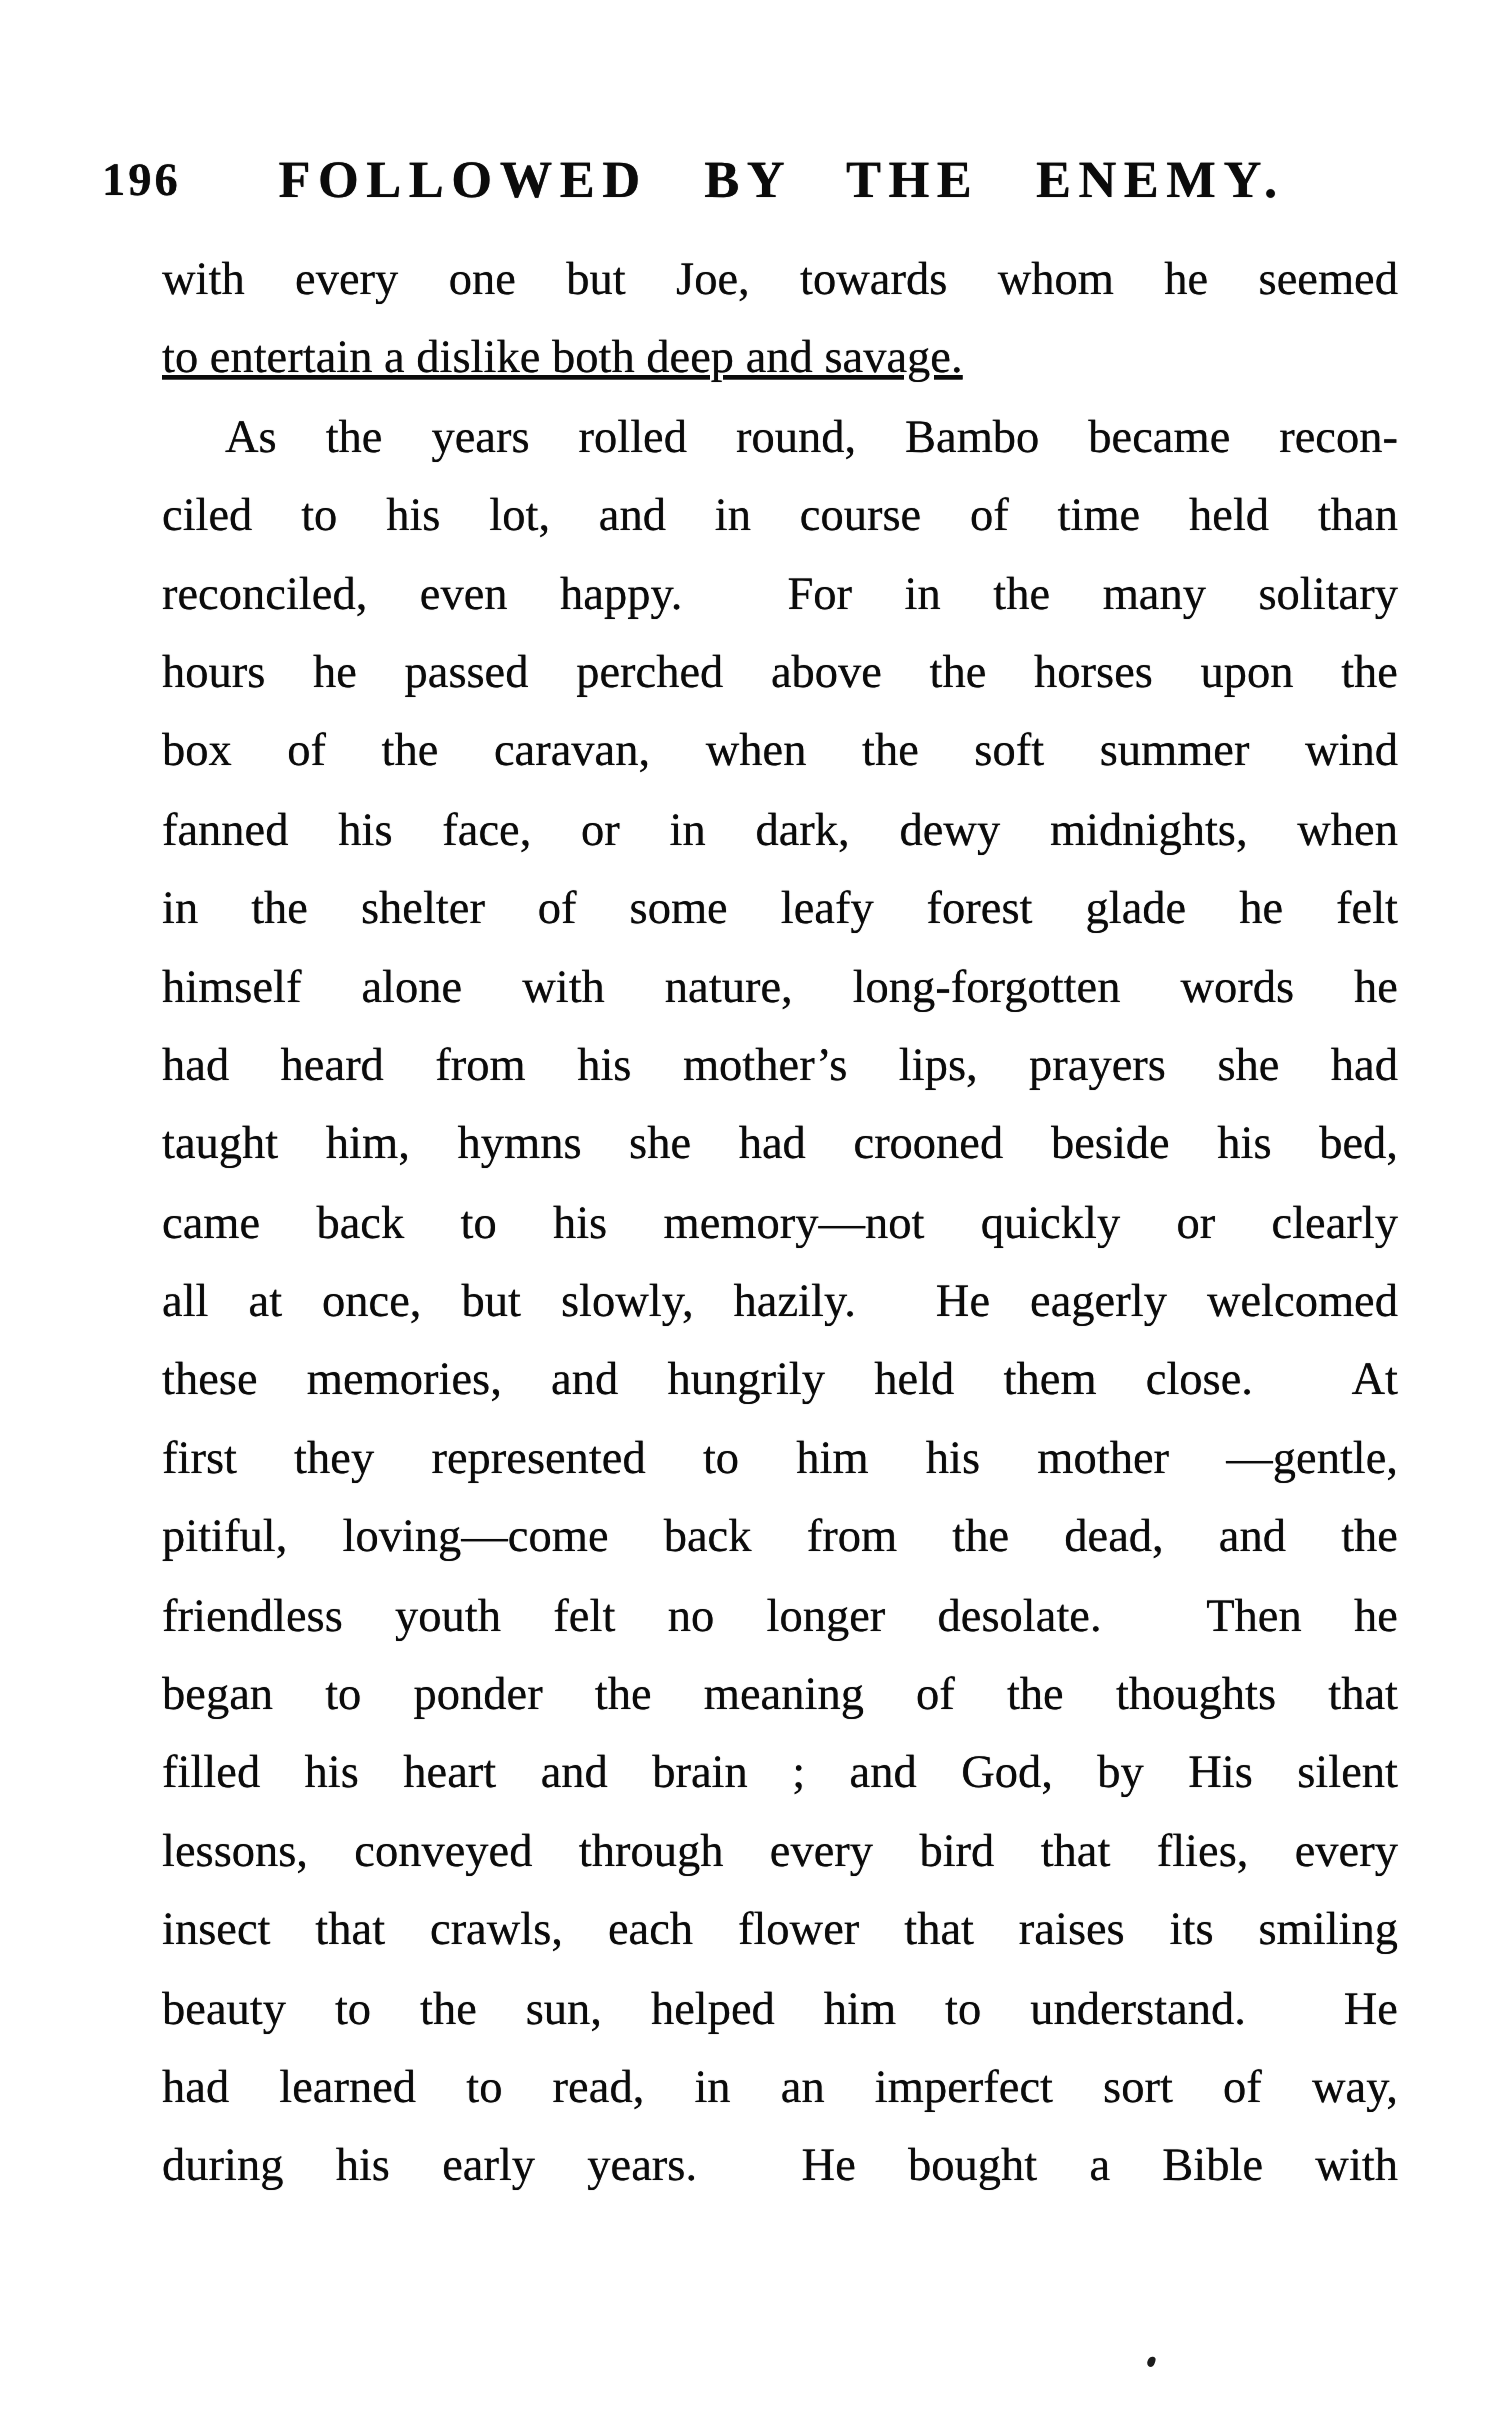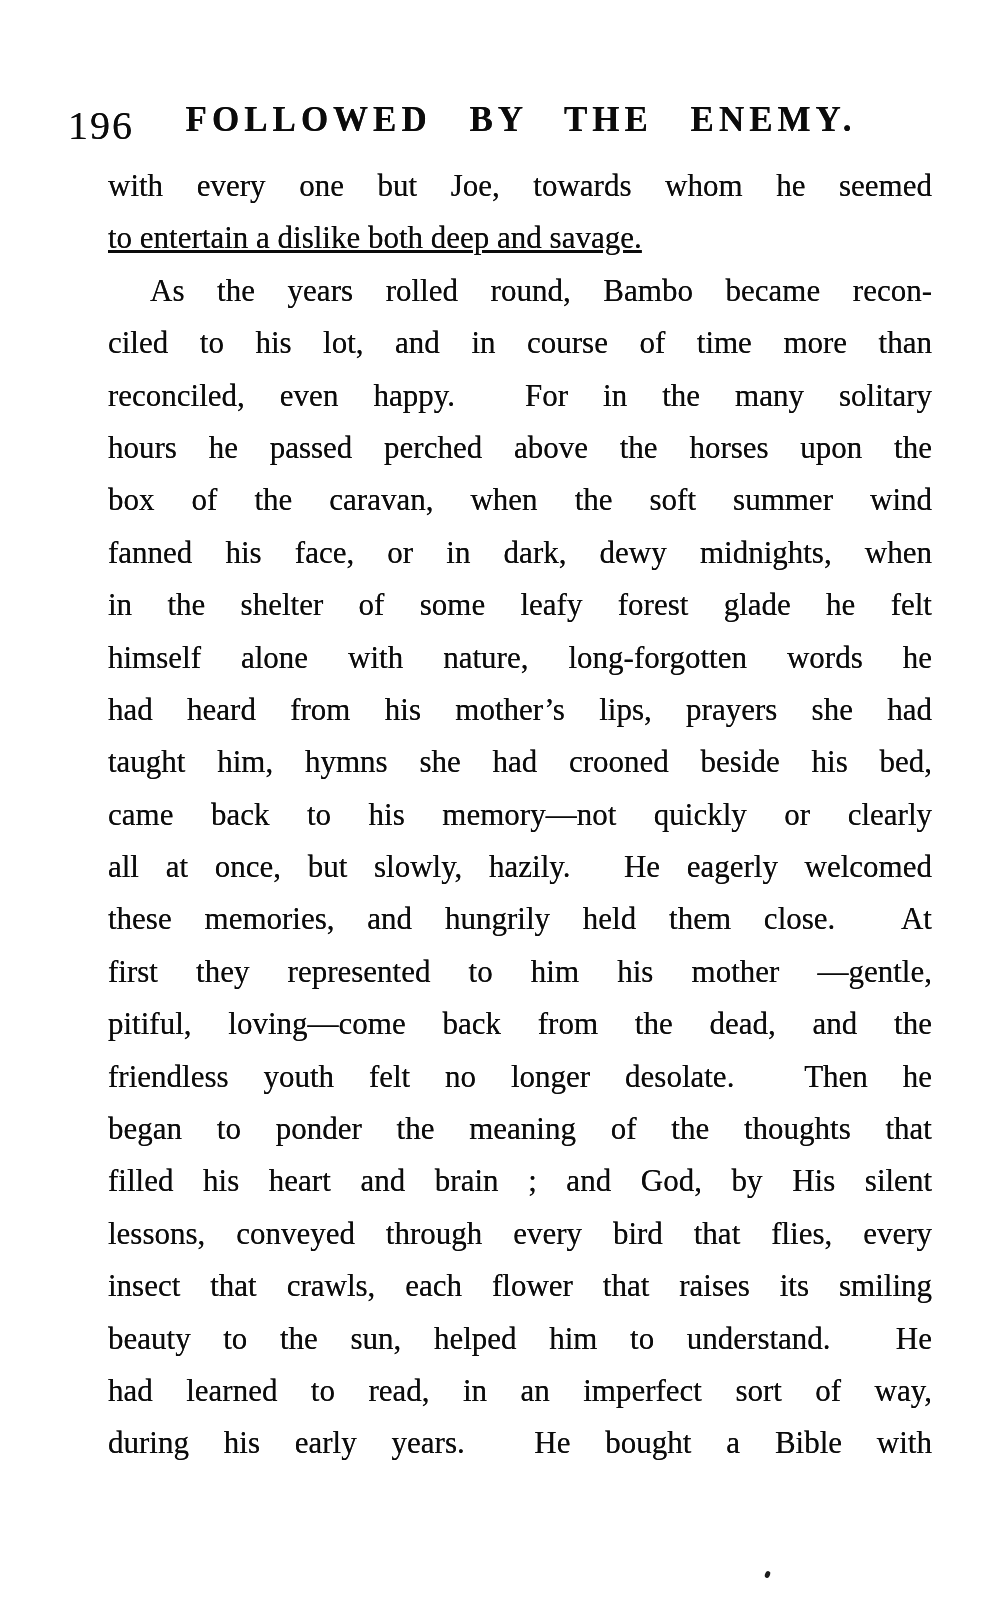--- a/index.html
+++ b/index.html
@@ -20,22 +20,22 @@
     position: absolute;
     left: 68px;
     right: 68px;
     top: 100px;
     height: 42px;
   }
   .page-number {
     position: absolute;
     left: 0;
     top: 2px;
-    font-size: 40px;
-    font-weight: 400;
+    font-size: 31px;
+    font-weight: 700;
     letter-spacing: 2px;
     text-shadow: 0 0 0.5px rgba(0,0,0,0.85);
   }
   .head-title {
     position: relative;
     left: 21px;
     text-align: center;
     font-size: 35px;
     font-weight: 700;
     letter-spacing: 5px;
@@ -86,21 +86,21 @@
 
   <div class="running-head">
     <span class="page-number">196</span>
     <div class="head-title">FOLLOWED BY THE ENEMY.</div>
   </div>
 
   <div class="body-text">
     <div class="line">with every one but Joe, towards whom he seemed</div>
     <div class="line align-left">to entertain a dislike both deep and savage.</div>
     <div class="line indent">As the years rolled round, Bambo became recon-</div>
-    <div class="line">ciled to his lot, and in course of time more than</div>
+    <div class="line">ciled to his lot, and in course of time held than</div>
     <div class="line">reconciled, even happy. &nbsp;For in the many solitary</div>
     <div class="line">hours he passed perched above the horses upon the</div>
     <div class="line">box of the caravan, when the soft summer wind</div>
     <div class="line">fanned his face, or in dark, dewy midnights, when</div>
     <div class="line">in the shelter of some leafy forest glade he felt</div>
     <div class="line">himself alone with nature, long-forgotten words he</div>
     <div class="line">had heard from his mother’s lips, prayers she had</div>
     <div class="line">taught him, hymns she had crooned beside his bed,</div>
     <div class="line">came back to his memory—not quickly or clearly</div>
     <div class="line">all at once, but slowly, hazily. &nbsp;He eagerly welcomed</div>

